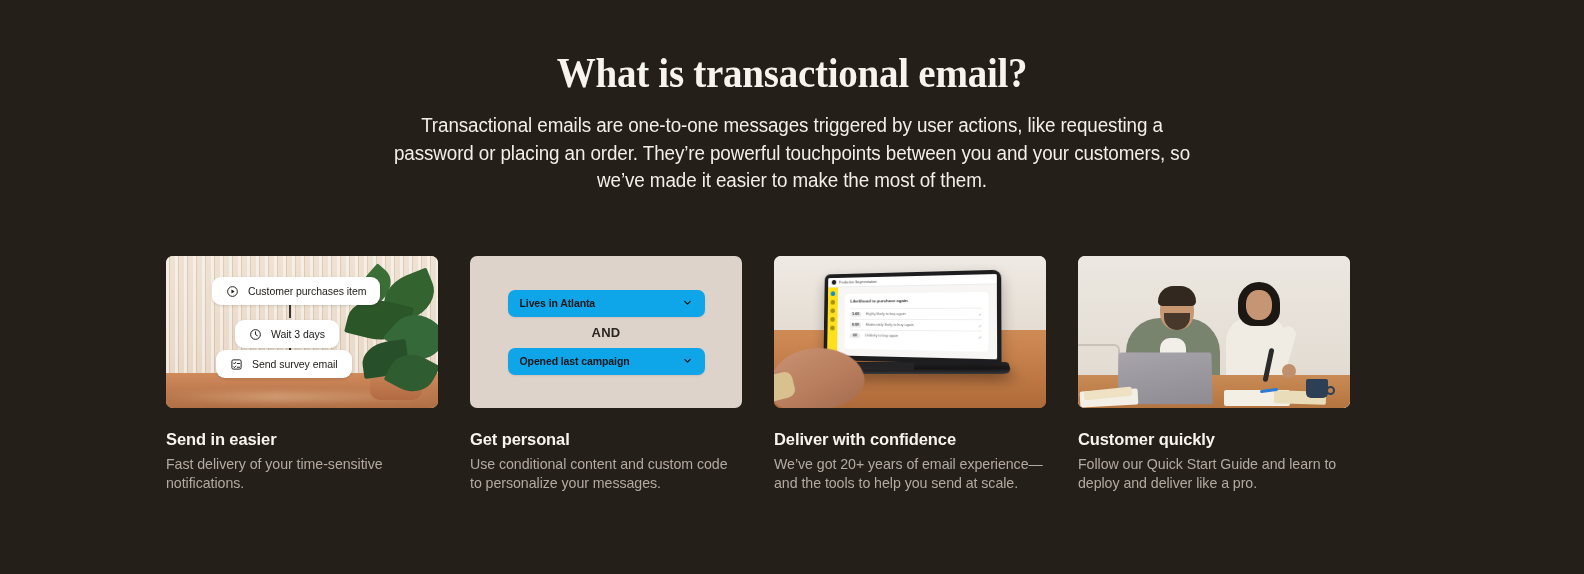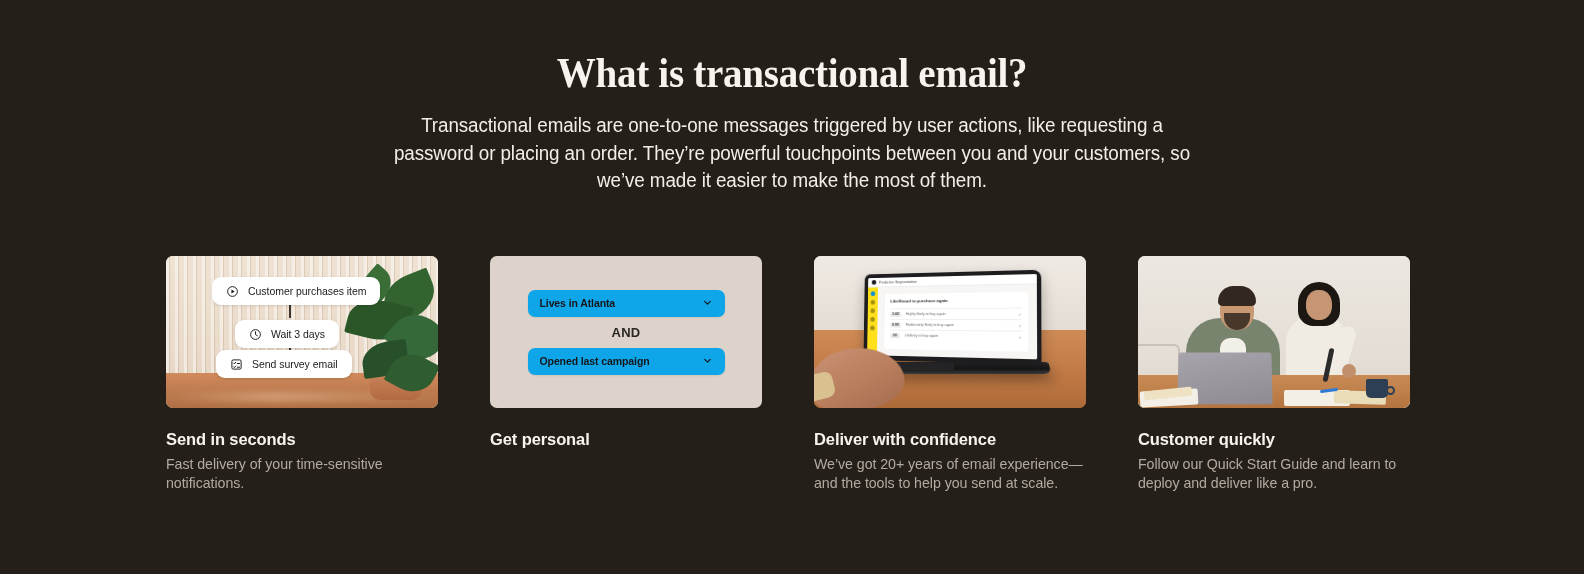--- a/index.html
+++ b/index.html
@@ -37,21 +37,21 @@
     transform: scaleX(0.965);
   }
 
   
   .cards {
     position: absolute;
     top: 256px;
     left: 166px;
     width: 1252px;
     display: flex;
-    gap: 52px;
+    gap: 32px;
   }
   .card { width: 272px; }
   .card-media {
     width: 272px;
     height: 152px;
     border-radius: 7px;
     overflow: hidden;
     position: relative;
   }
   .card-title {
@@ -290,21 +290,21 @@
             <svg width="13" height="13" viewBox="0 0 24 24" fill="none" stroke="#1d1b19" stroke-width="1.8">
               <rect x="3.5" y="3.5" width="17" height="17" rx="2.5"></rect>
               <path d="M6.5 9.3l1.6 1.6 2.6-3" stroke-linecap="round" stroke-linejoin="round"></path>
               <path d="M6.5 16.2l1.6 1.6 2.6-3" stroke-linecap="round" stroke-linejoin="round"></path>
               <path d="M13.5 10.2h4.2M13.5 17h4.2" stroke-linecap="round"></path>
             </svg>
           </span>
           <span>Send survey email</span>
         </div>
       </div>
-      <div class="card-title">Send in seconds</div>
+      <div class="card-title">Send in easier</div>
       <div class="card-desc">Fast delivery of your time-sensitive notifications.</div>
     </div>
 
     <div class="card">
       <div class="card-media m2">
         <div class="sel">
           <span class="sel-label">Lives in Atlanta</span>
           <span>
             <svg width="11" height="11" viewBox="0 0 24 24" fill="none" stroke="#17161a" stroke-width="2.6" stroke-linecap="round" stroke-linejoin="round">
               <path d="M6 9.5l6 6 6-6"></path>
@@ -315,20 +315,21 @@
         <div class="sel">
           <span class="sel-label">Opened last campaign</span>
           <span>
             <svg width="11" height="11" viewBox="0 0 24 24" fill="none" stroke="#17161a" stroke-width="2.6" stroke-linecap="round" stroke-linejoin="round">
               <path d="M6 9.5l6 6 6-6"></path>
             </svg>
           </span>
         </div>
       </div>
       <div class="card-title">Get personal</div>
+      <div class="card-desc">Use conditional content and custom code to personalize your messages.</div>
     </div>
 
     <div class="card">
       <div class="card-media m3">
         <div class="wallbg"></div>
         <div class="deskbg"></div>
         <div class="base"></div>
         <div class="trackpad"></div>
         <div class="lid">
           <div class="screen">

